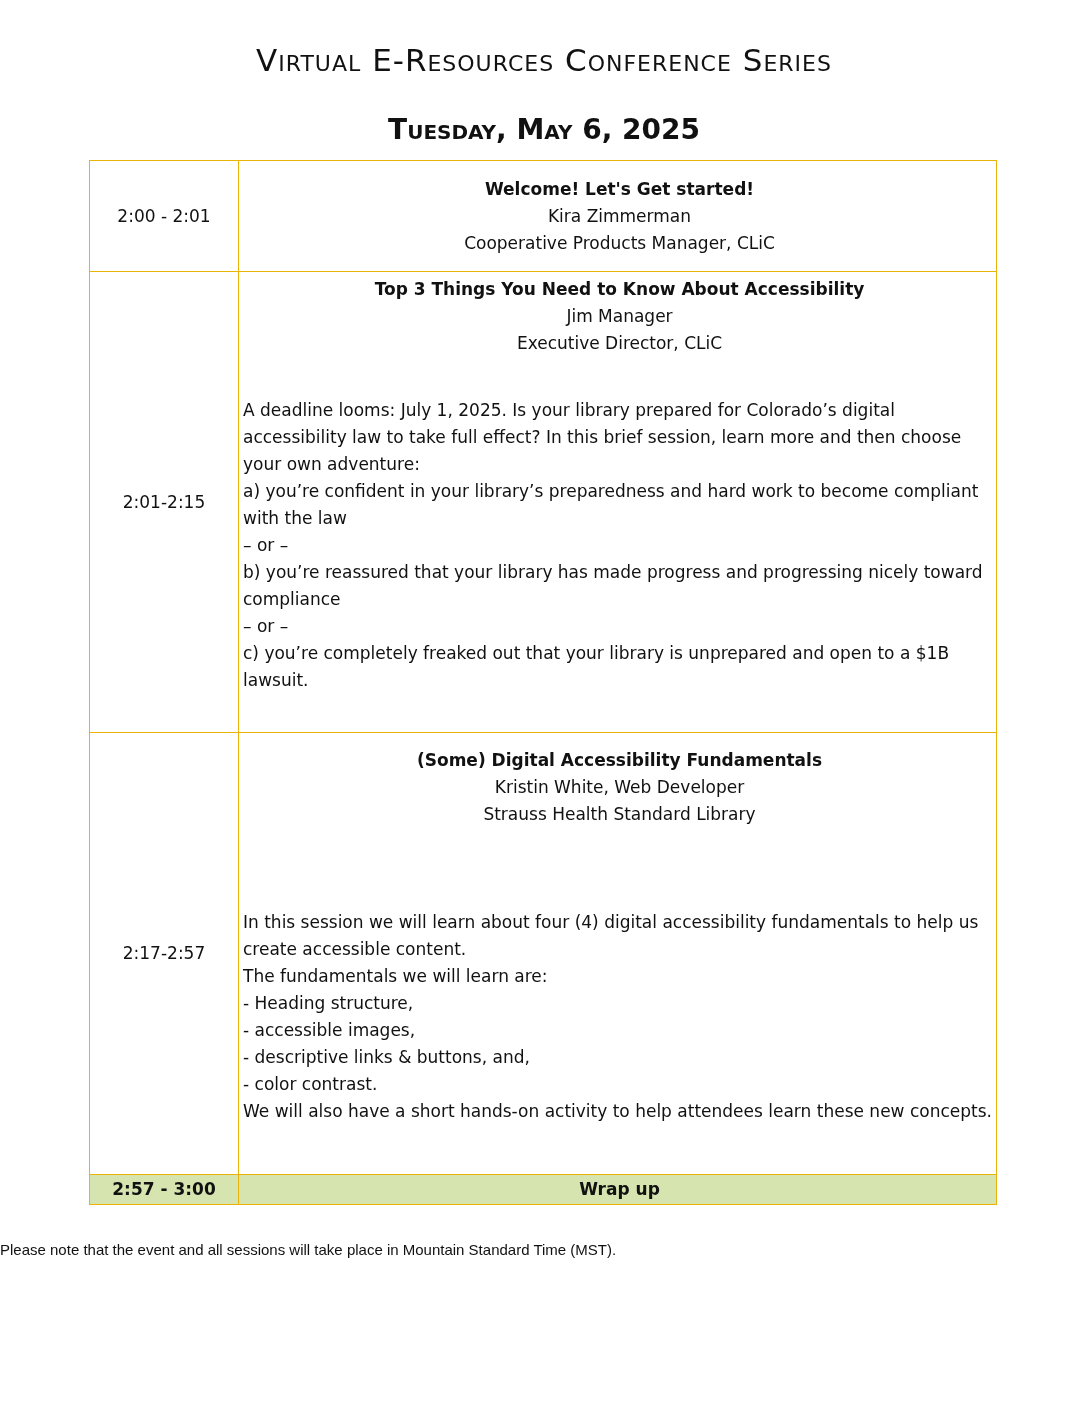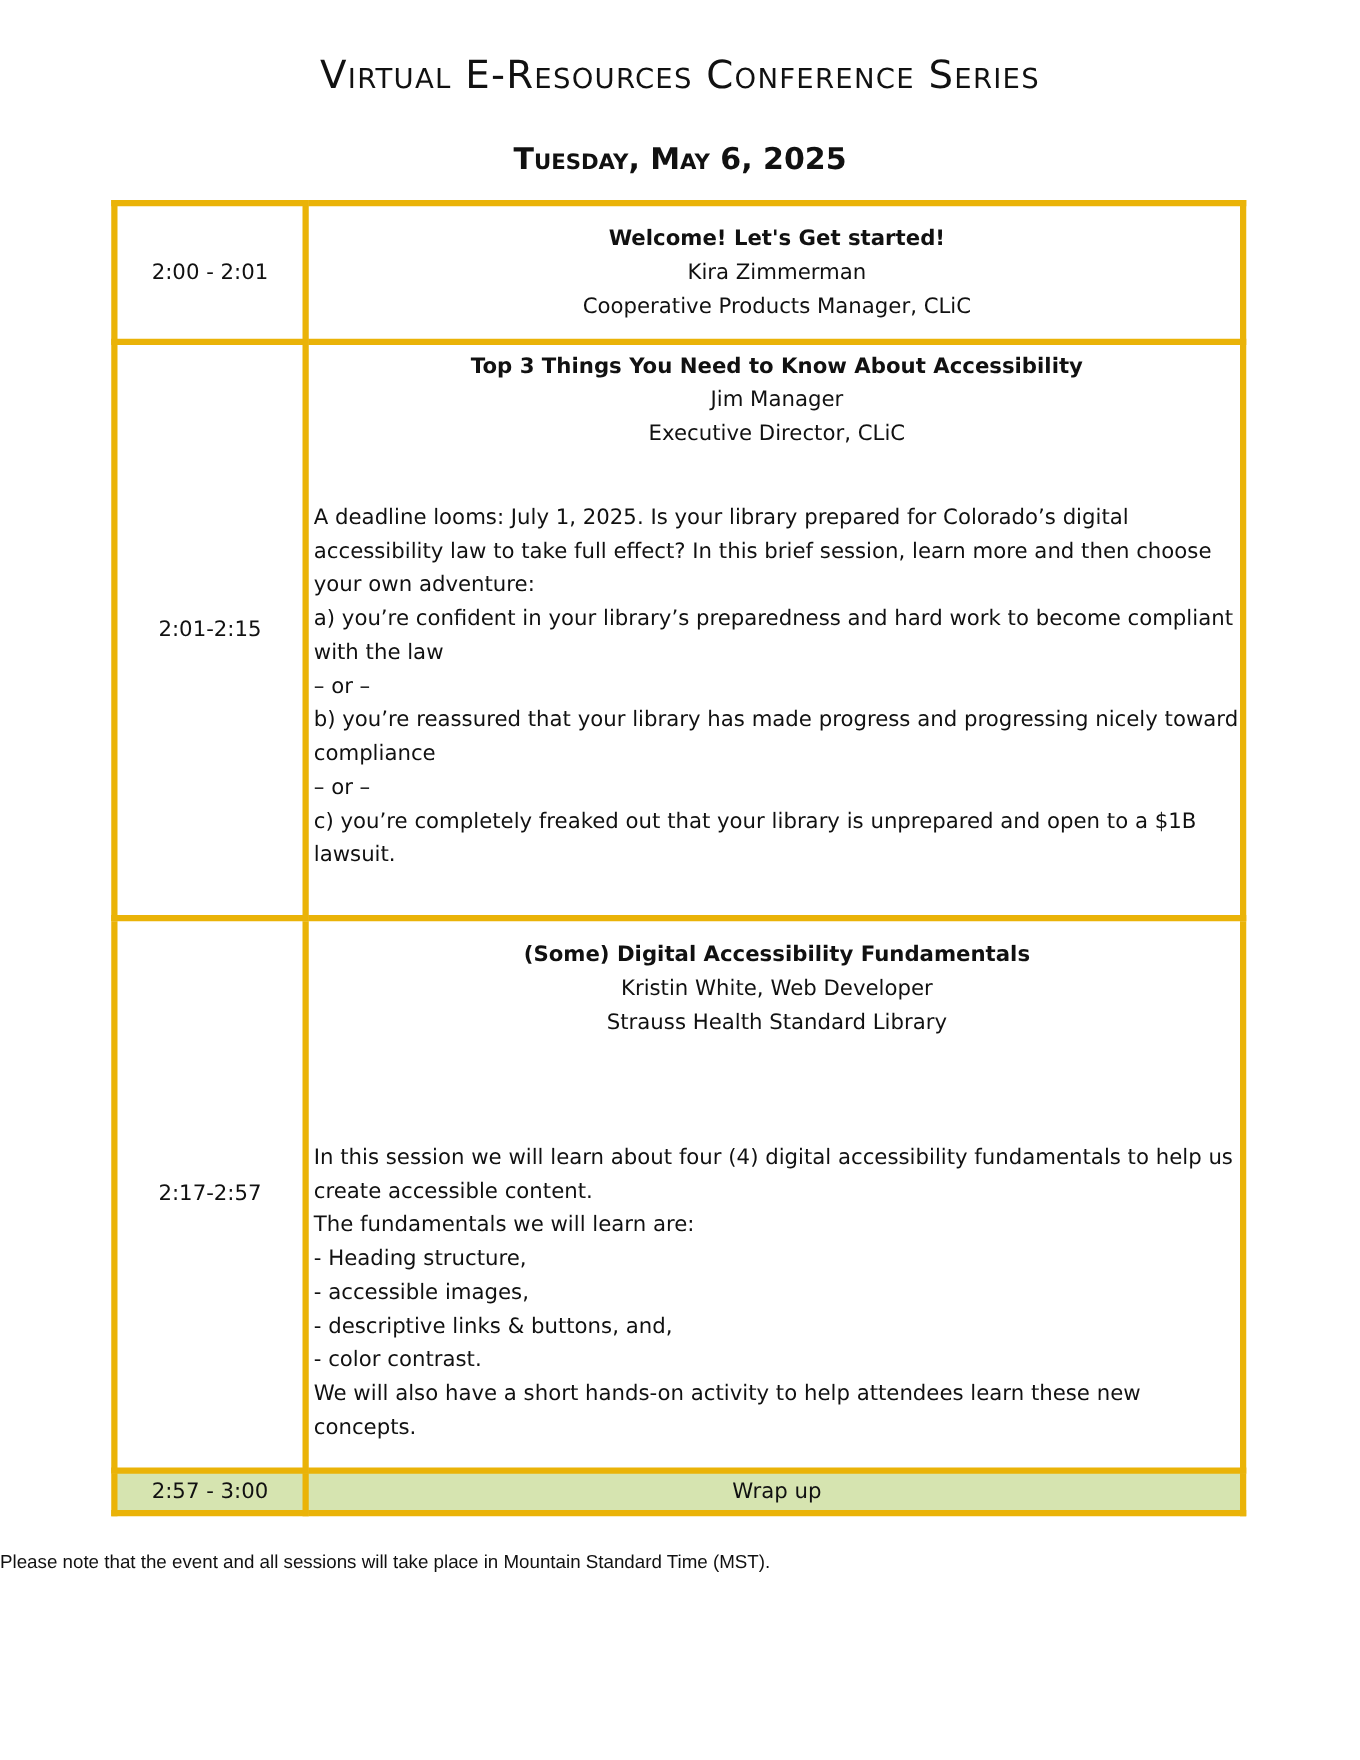--- a/index.html
+++ b/index.html
@@ -1,20 +1,20 @@
 <!DOCTYPE html>
 <html><head>
 <meta charset="utf-8">
 <style>
   html, body { margin:0; padding:0; background:#ffffff; }
   body { width:1088px; height:1408px; position:relative; font-family:"DejaVu Sans", sans-serif; color:#111; }
   .title { position:absolute; top:42px; left:0; width:1088px; text-align:center; font-size:31px; font-variant:small-caps; letter-spacing:1px; font-family:"DejaVu Sans", sans-serif; }
-  .date { position:absolute; top:113px; left:0; width:1088px; text-align:center; font-size:24px; font-weight:bold; font-variant:small-caps; }
+  .date { position:absolute; top:113px; left:0; width:1088px; text-align:center; font-size:28px; font-weight:bold; font-variant:small-caps; }
   table { position:absolute; top:160px; left:89px; width:908px; border-collapse:collapse; }
-  td { border:5px solid #eab308; vertical-align:middle; font-size:17px; line-height:27px; }
+  td { border:1px solid #eab308; vertical-align:middle; font-size:17px; line-height:27px; }
   td.time { width:146px; text-align:center; }
   td.content { padding:0 0 0 4px; }
   .center { text-align:center; }
   .bold { font-weight:bold; }
   .green td { background:#d6e4b0; }
   .desc { margin-top:28px; }
   .note { position:absolute; top:1241px; left:0; width:1088px; font-size:15px; font-family:"Liberation Sans", sans-serif; }
 </style>
 </head>
 <body>
@@ -58,20 +58,20 @@
         <div>In this session we will learn about four (4) digital accessibility fundamentals to help us create accessible content.</div>
         <div>The fundamentals we will learn are:</div>
         <div>- Heading structure,</div>
         <div>- accessible images,</div>
         <div>- descriptive links &amp; buttons, and,</div>
         <div>- color contrast.</div>
         <div>We will also have a short hands-on activity to help attendees learn these new concepts.</div>
       </div>
     </td>
   </tr>
-  <tr class="green" style="height:30px;">
+  <tr class="green" style="height:30px;font-weight:bold;">
     <td class="time">2:57 - 3:00</td>
     <td class="content center">Wrap up</td>
   </tr>
 </tbody>
   </table>
 
 <div class="note">Please note that the event and all sessions will take place in Mountain Standard Time (MST).</div>
 
 </body></html>

